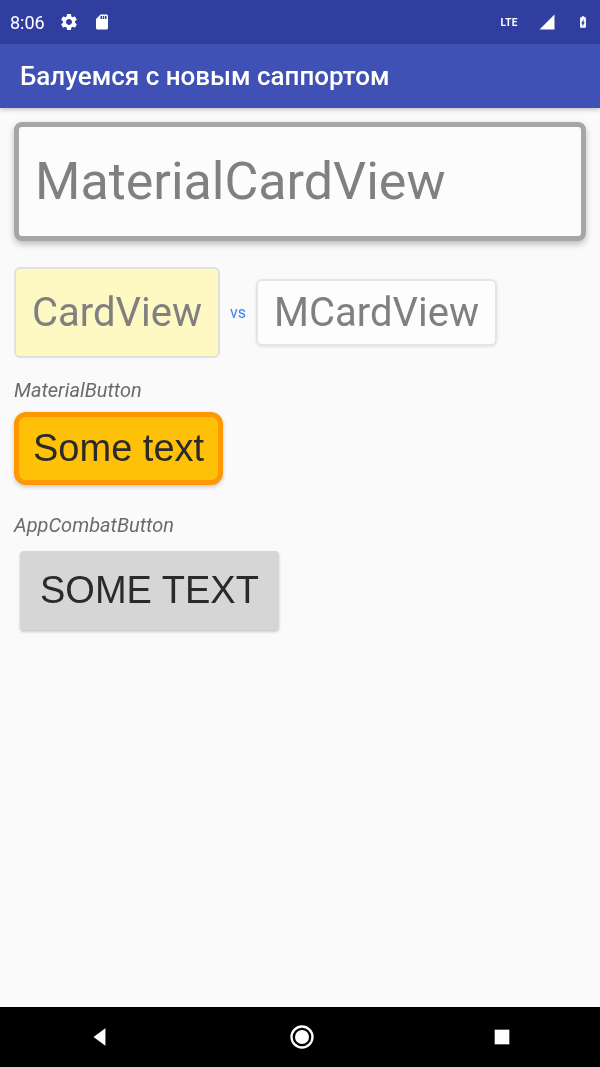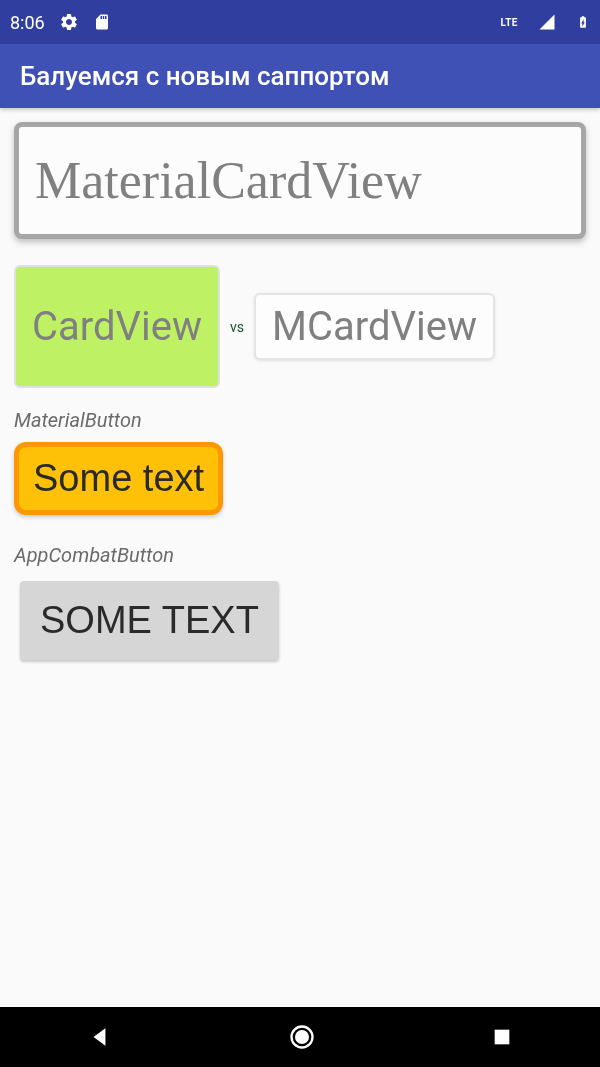--- a/index.html
+++ b/index.html
@@ -62,63 +62,62 @@
       padding: 14px;
     }
     
     .material-card-large {
       background: #fcfcfc;
       border: 5px solid #a6a6a6;
       border-radius: 8px;
       padding: 24px 16px;
       margin-bottom: 26px;
       box-shadow: 0 3px 6px rgba(0,0,0,0.25);
-      font-family: Liberation Serif, serif;
     }
     
     .material-card-large-text {
       font-size: 52px;
       color: #808080;
       font-weight: 400;
     }
     
     .card-row {
       display: flex;
       align-items: center;
       gap: 10px;
       margin-bottom: 20px;
     }
     
     .card-small {
-      background: #bef264;
+      background: #fef9c3;
       border: 2px solid #e0e0e0;
       border-radius: 6px;
-      padding: 36px 16px;
+      padding: 20px 16px;
       flex: 0 0 auto;
       text-align: right;
     }
     
     .card-small-text {
       font-size: 40px;
       color: #808080;
       font-weight: 400;
     }
     
     .mcard-small {
       background: #fdfdfd;
       border: 2px solid #e5e5e5;
       border-radius: 6px;
       padding: 8px 16px;
       flex: 0 0 auto;
       box-shadow: 0 1px 3px rgba(0,0,0,0.1);
     }
     
     .vs-text {
-      font-size: 14px;
-      color: #14532d;
+      font-size: 16px;
+      color: #3b82f6;
       align-self: center;
     }
     
     .section-label {
       font-size: 20px;
       color: #6b6b6b;
       margin-bottom: 10px;
       margin-top: 4px;
       font-style: italic;
     }

